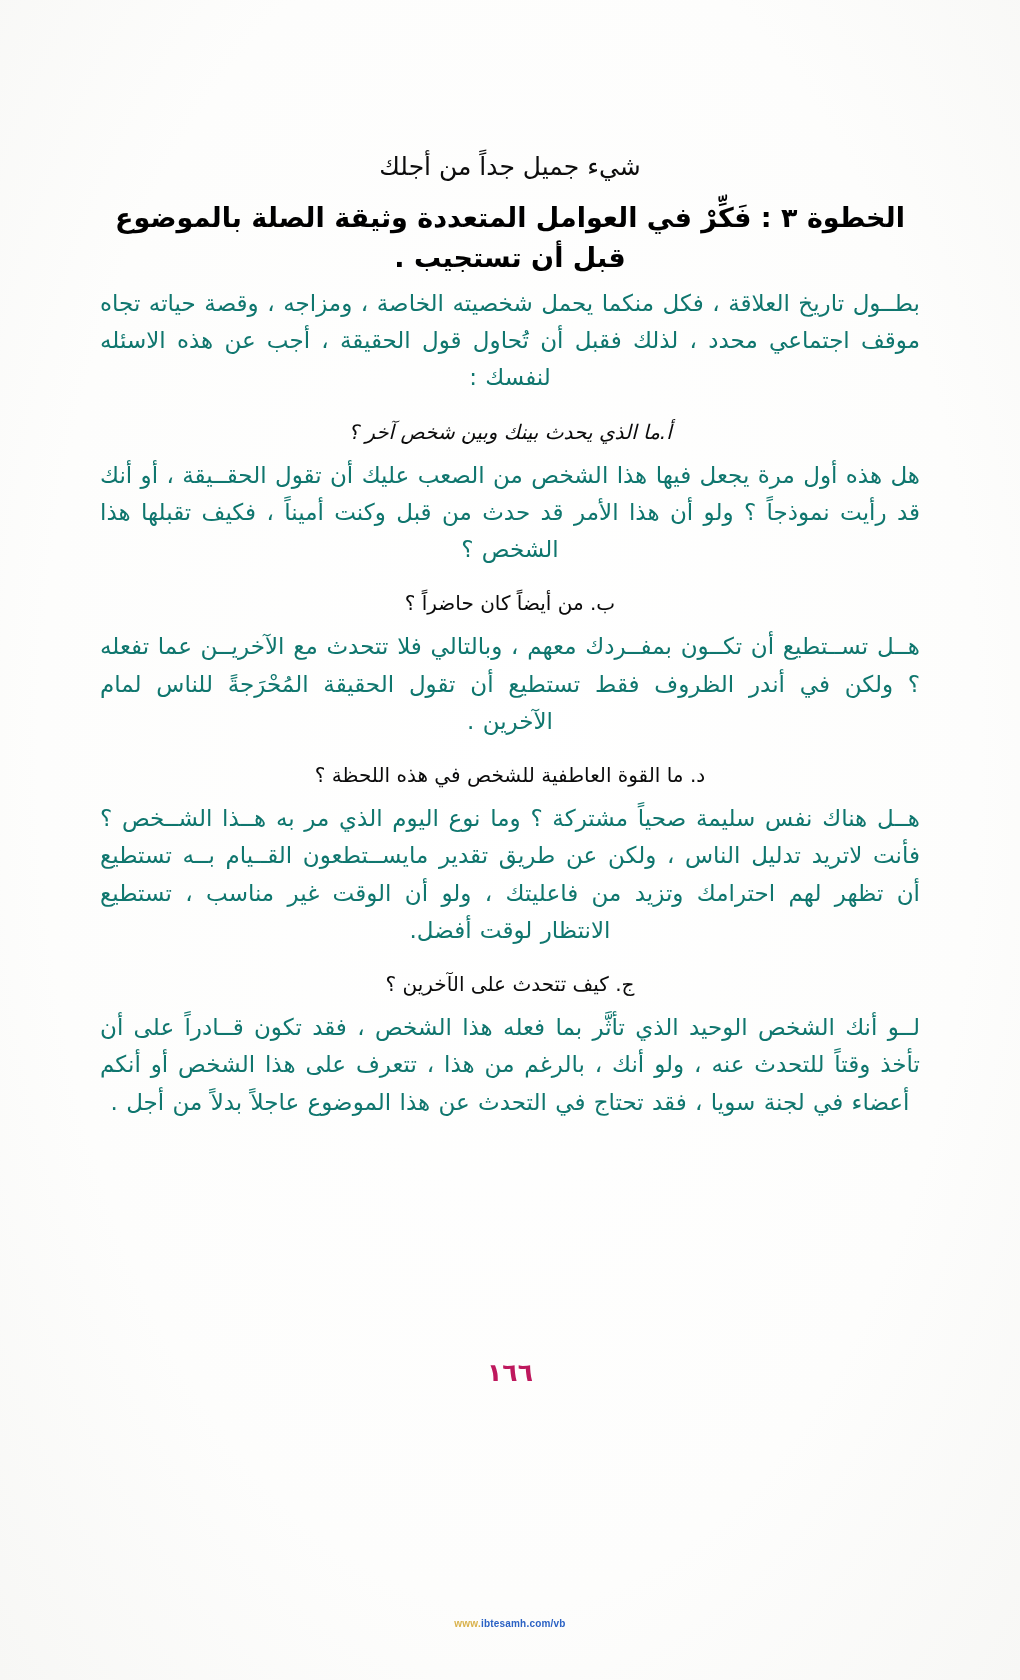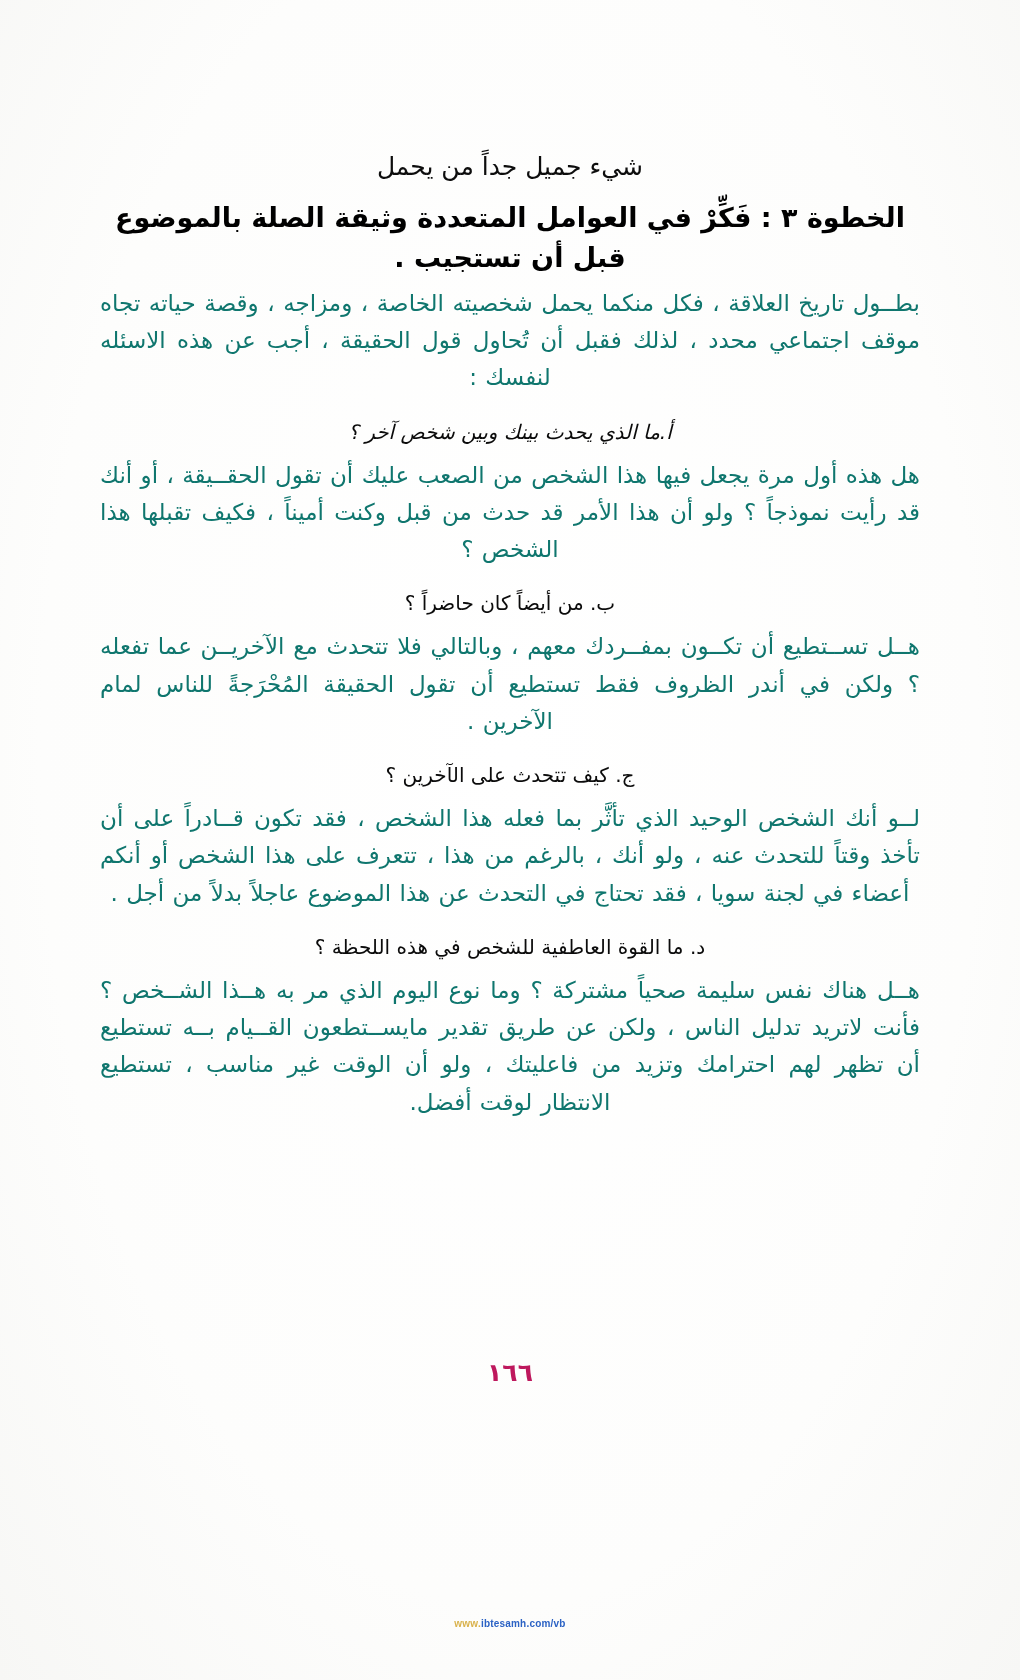--- a/index.html
+++ b/index.html
@@ -115,47 +115,47 @@
   .watermark .w-post { color: #2b62c4; }
 </style>
 </head>
 <body>
 
 <div class="page">
   <div class="page-tone"></div>
 
   <div class="content">
 
-    <div class="subtitle-line">شيء جميل جداً من يحمل</div>
+    <div class="subtitle-line">شيء جميل جداً من أجلك</div>
 
     <div class="step-heading">
       <span class="l1">الخطوة ٣ : فَكِّرْ في العوامل المتعددة وثيقة الصلة بالموضوع</span>
       <span class="l2">قبل أن تستجيب .</span>
     </div>
 
     <p class="body-par tight">بطــول تاريخ العلاقة ، فكل منكما يحمل شخصيته الخاصة ، ومزاجه ، وقصة حياته تجاه موقف اجتماعي محدد ، لذلك فقبل أن تُحاول قول الحقيقة ، أجب عن هذه الاسئله لنفسك :</p>
 
     <div class="par-block">
       <div class="q-item">أ.ما الذي يحدث بينك وبين شخص آخر ؟</div>
       <p class="body-par">هل هذه أول مرة يجعل فيها هذا الشخص من الصعب عليك أن تقول الحقــيقة ، أو أنك قد رأيت نموذجاً ؟ ولو أن هذا الأمر قد حدث من قبل وكنت أميناً ، فكيف تقبلها هذا الشخص ؟</p>
     </div>
 
     <div class="par-block">
       <div class="q-item plain">ب. من أيضاً كان حاضراً ؟</div>
       <p class="body-par">هــل تســتطيع أن تكــون بمفــردك معهم ، وبالتالي فلا تتحدث مع الآخريــن عما تفعله ؟ ولكن في أندر الظروف فقط تستطيع أن تقول الحقيقة المُحْرَجةً للناس لمام الآخرين .</p>
     </div>
 
     <div class="par-block">
-      <div class="q-item plain">ج. كيف تتحدث على الآخرين ؟</div>
-      <p class="body-par">لــو أنك الشخص الوحيد الذي تأثَّر بما فعله هذا الشخص ، فقد تكون قــادراً على أن تأخذ وقتاً للتحدث عنه ، ولو أنك ، بالرغم من هذا ، تتعرف على هذا الشخص أو أنكم أعضاء في لجنة سويا ، فقد تحتاج في التحدث عن هذا الموضوع عاجلاً بدلاً من أجل .</p>
+      <div class="q-item plain">د. ما القوة العاطفية للشخص في هذه اللحظة ؟</div>
+      <p class="body-par">هــل هناك نفس سليمة صحياً مشتركة ؟ وما نوع اليوم الذي مر به هــذا الشــخص ؟ فأنت لاتريد تدليل الناس ، ولكن عن طريق تقدير مايســتطعون القــيام بــه تستطيع أن تظهر لهم احترامك وتزيد من فاعليتك ، ولو أن الوقت غير مناسب ، تستطيع الانتظار لوقت أفضل.</p>
     </div>
 
     <div class="par-block">
-      <div class="q-item plain">د. ما القوة العاطفية للشخص في هذه اللحظة ؟</div>
-      <p class="body-par">هــل هناك نفس سليمة صحياً مشتركة ؟ وما نوع اليوم الذي مر به هــذا الشــخص ؟ فأنت لاتريد تدليل الناس ، ولكن عن طريق تقدير مايســتطعون القــيام بــه تستطيع أن تظهر لهم احترامك وتزيد من فاعليتك ، ولو أن الوقت غير مناسب ، تستطيع الانتظار لوقت أفضل.</p>
+      <div class="q-item plain">ج. كيف تتحدث على الآخرين ؟</div>
+      <p class="body-par">لــو أنك الشخص الوحيد الذي تأثَّر بما فعله هذا الشخص ، فقد تكون قــادراً على أن تأخذ وقتاً للتحدث عنه ، ولو أنك ، بالرغم من هذا ، تتعرف على هذا الشخص أو أنكم أعضاء في لجنة سويا ، فقد تحتاج في التحدث عن هذا الموضوع عاجلاً بدلاً من أجل .</p>
     </div>
 
   </div>
 
   <div class="page-number">١٦٦</div>
 
   <div class="watermark">
     <span class="w-pre">www.</span><span class="w-mid">ibtesamh.com</span><span class="w-post">/vb</span>
   </div>
 </div>

